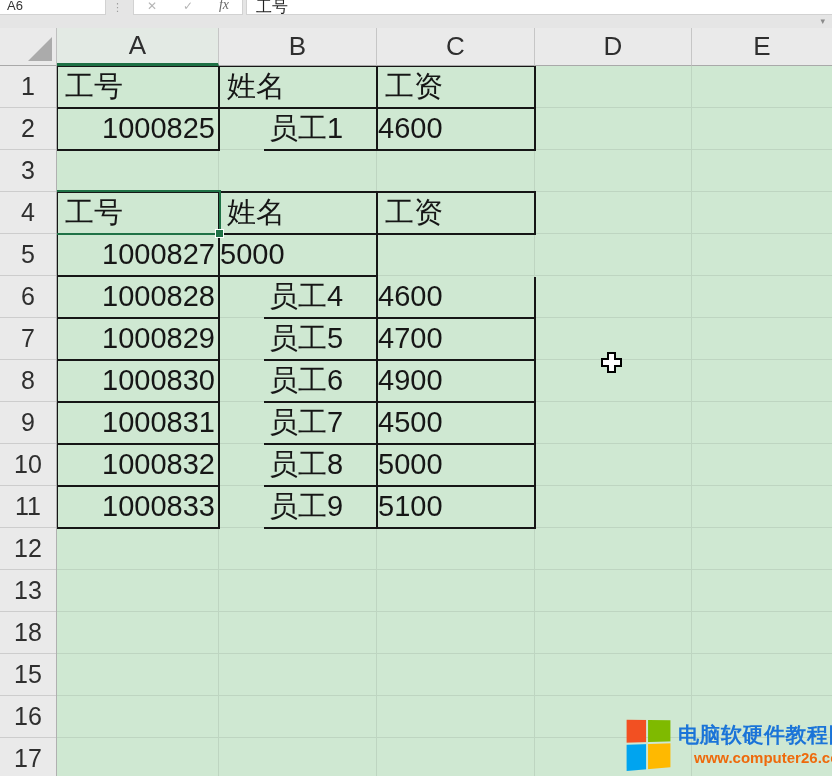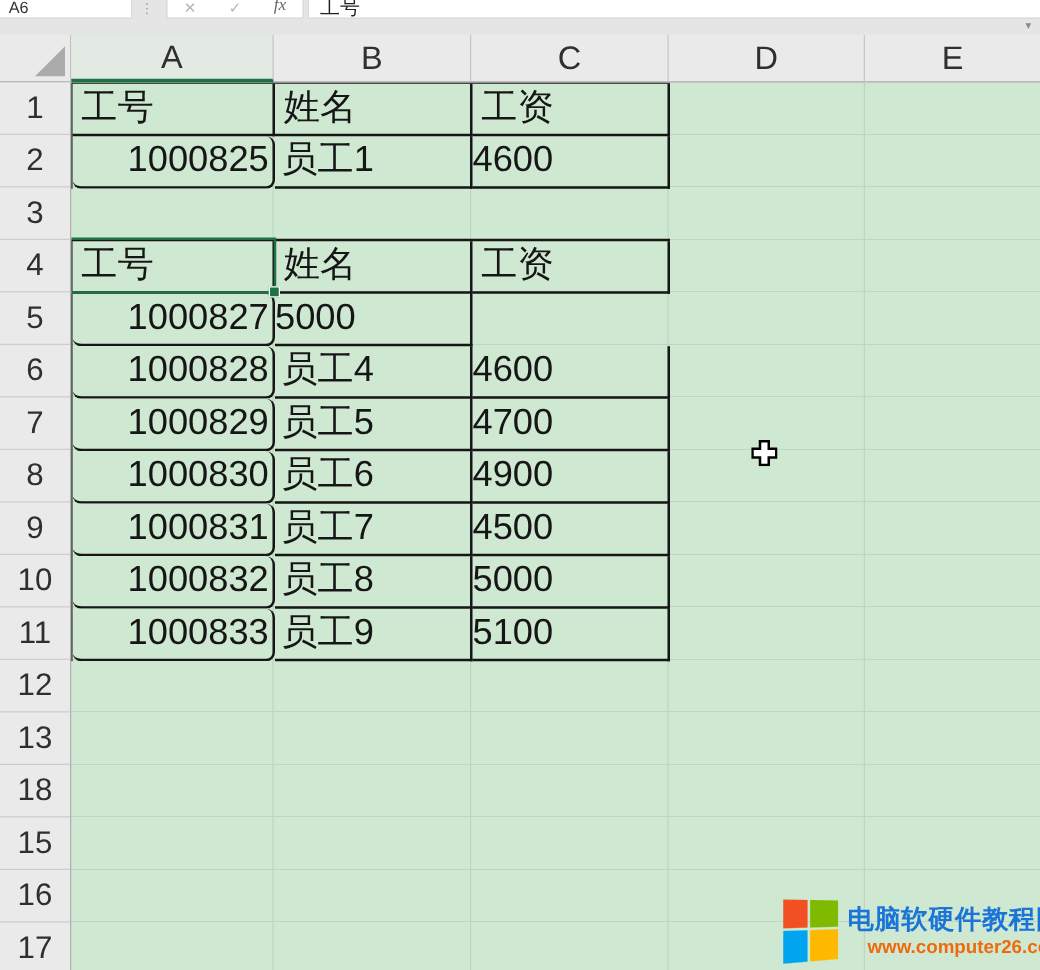--- a/index.html
+++ b/index.html
@@ -54,22 +54,22 @@
           background:repeating-linear-gradient(to bottom, transparent 0 41px, #bed5c1 41px 42px); }
   .vline { position:absolute; top:66px; bottom:0; width:1px; background:#bed5c1; z-index:1; }
 
   
   .xtable { position:absolute; left:56px; border-top:2px solid #161616; border-left:2px solid #161616;
             z-index:2; }
   .trow { display:grid; grid-template-columns:162px 158px 158px; }
   .tcell { height:42px; border-right:2px solid #161616; border-bottom:2px solid #161616;
            font-size:29px; line-height:39px; color:#161616; white-space:nowrap; overflow:hidden; }
   .tcell.head { text-align:left; padding-left:7px; }
-  .tcell.id   { text-align:right; padding-right:3px;border-radius:7px; }
-  .tcell.name { text-align:left; padding-left:5px; }
+  .tcell.id   { text-align:right; padding-right:3px; }
+  .tcell.name { text-align:left; padding-left:5px;margin-left:44px; }
   .tcell.sal  { padding-right:8px; }
   #table1 { top:65px; }
   #table2 { top:191px; }
 
   
   #selection { position:absolute; left:55px; top:190px; width:166px; height:45px;
                border:2px solid #1f7246; z-index:3; }
   #fill-handle { position:absolute; right:-5px; bottom:-5px; width:9px; height:9px;
                  background:#1f7246; border:1px solid #fff; }
 

